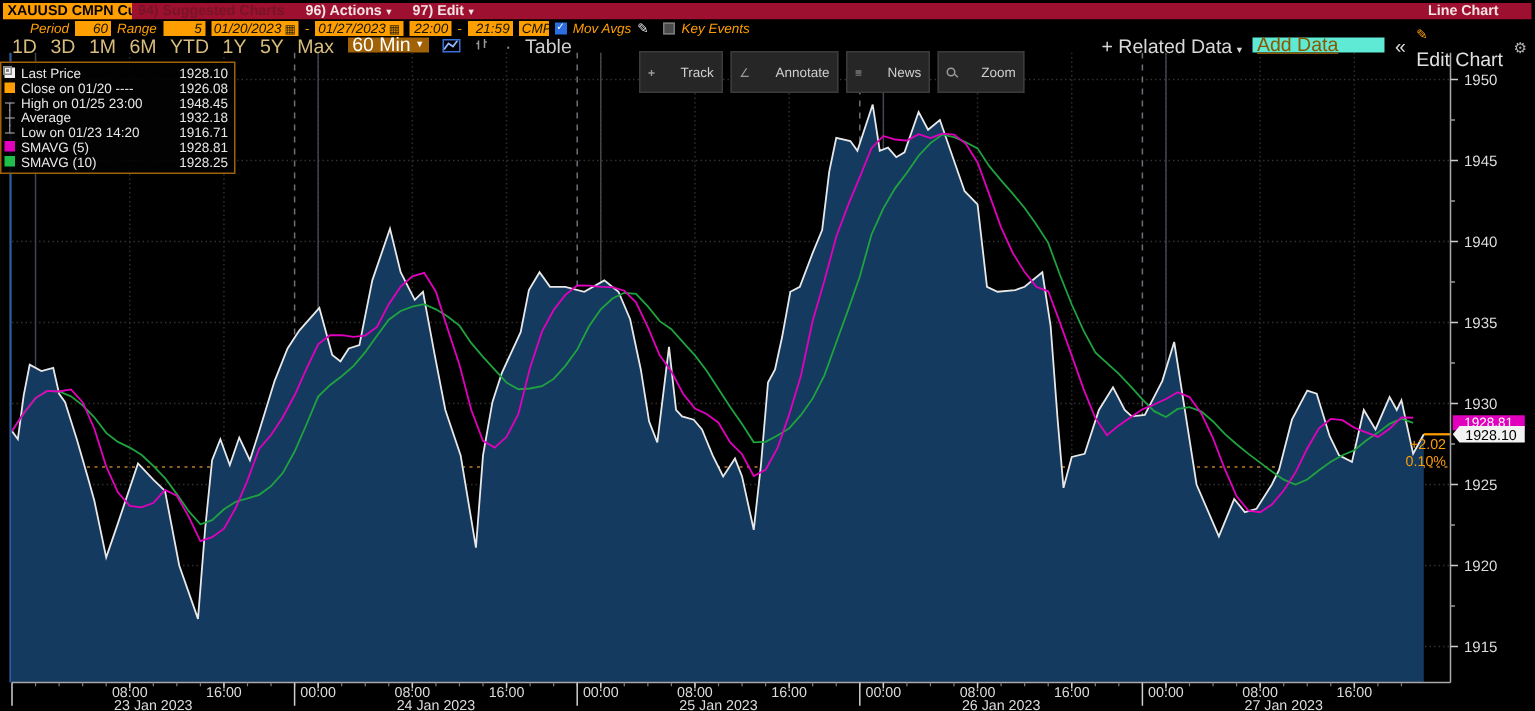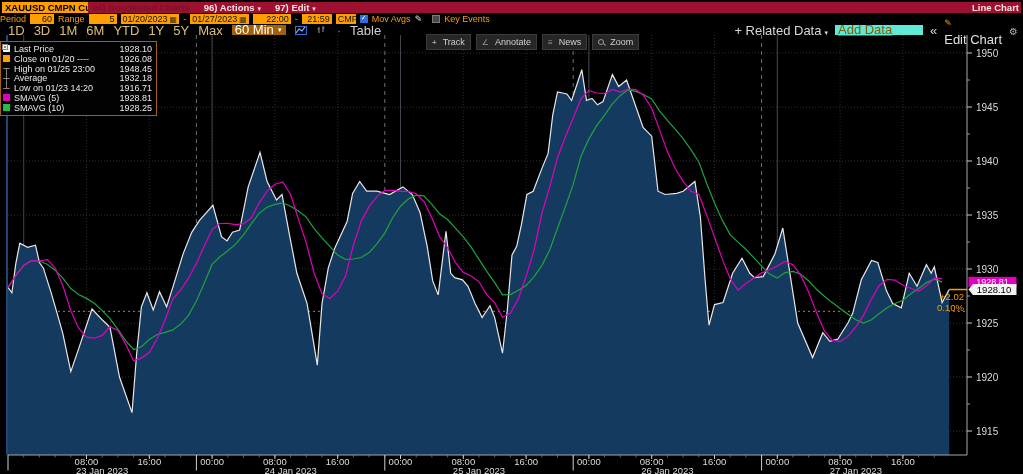--- a/index.html
+++ b/index.html
@@ -8,25 +8,25 @@
   .screen { position:relative; width:1023px; height:474px; background:#000; overflow:hidden; }
 
   
   .titlebar { position:absolute; top:2px; left:2px; right:2px; height:11px;
     background:#9e1030; display:flex; align-items:center; font-size:9.5px; font-weight:bold; }
   .ticker-box { background:#ff9e00; color:#000; height:11px; line-height:11px;
     padding:0 3px; width:86px; overflow:hidden; white-space:nowrap; flex:none; }
   .suggested { color:#771426; margin-left:4px; margin-right:14px; white-space:nowrap; }
   .menu-item { color:#f2e4e4; margin-right:14px; white-space:nowrap; cursor:default; }
   .menu-item::after { content:"▾"; font-size:7px; margin-left:3px; color:#f2e4e4; }
-  .chart-type-label { margin-left:auto; color:#f2e4e4; padding-right:2px; }
+  .chart-type-label { margin-left:auto; color:#f2e4e4; padding-right:22px; }
 
   
   .toolbar { position:absolute; top:13px; left:0; right:0; height:12px; background:#000;
-    display:flex; align-items:center; font-size:9px; padding-left:0; gap:4px; }
+    display:flex; align-items:center; font-size:9px; padding-left:20px; gap:4px;font-style:italic; }
   .amber-label { color:#ff9e00; white-space:nowrap; }
   .field { background:#ff9e00; color:#141400; height:10px; line-height:10px;
     padding:0 2px; white-space:nowrap; overflow:hidden; }
   .field.num { text-align:right; }
   .cal-icon::after { content:"▦"; color:#3a2a00; font-size:8px; margin-left:2px; }
   .checkbox { width:8px; height:8px; flex:none; position:relative; }
   .checkbox.checked { background:#2a6ee0; }
   .checkbox.checked::after { content:"✓"; position:absolute; left:1px; top:-1px;
     color:#fff; font-size:7px; }
   .checkbox.unchecked { background:#4a4a4a; border:1px solid #7a7a7a; }
@@ -48,22 +48,22 @@
   .related-data::after { content:"▾"; font-size:7px; margin-left:3px; }
   .add-data-box { background:#5eead4; color:#8a5800; width:88px; height:10px;
     line-height:10px; padding:0 3px;text-decoration:underline; }
   .collapse-btn::before { content:"«"; color:#d8d8d8; }
   .editchart { display:flex; align-items:flex-start; gap:3px; color:#e0e0e0;flex-direction:column; }
   .editchart .pen::before { content:"✎"; color:#ff9e00; font-size:9px; }
   .gear-btn::before { content:"⚙"; color:#b0b0b0; font-size:10px; }
 
   
   .chart-tools { position:absolute; top:34px; left:426px; display:flex; gap:5px; }
-  .tool-btn { background:#262626; border:1px solid #3b3b3b; color:#cfcfcf; height:16px;
-    font-size:9px; display:flex; align-items:center; gap:6px; padding:0 5px; }
+  .tool-btn { background:#262626; border:1px solid #3b3b3b; color:#cfcfcf; height:28px;
+    font-size:9px; display:flex; align-items:center; gap:17px; padding:0 5px; }
   .tool-ic { color:#9a9a9a; font-size:8px; }
   .ic-track::before { content:"+"; font-weight:bold; }
   .ic-annotate::before { content:"∠"; }
   .ic-news::before { content:"≡"; }
   .ic-zoom { position:relative; width:6px; height:6px; border:1px solid #9a9a9a;
     border-radius:50%; display:inline-block; }
   .ic-zoom::after { content:""; position:absolute; width:3px; height:1px; background:#9a9a9a;
     right:-3px; bottom:-1px; transform:rotate(45deg); }
 
   
@@ -295,21 +295,21 @@
     <span class="field num" style="width:24px">60</span>
     <span class="amber-label">Range</span>
     <span class="field num" style="width:28px">5</span>
     <span class="field">
       <span>01/20/2023</span><span class="cal-icon"></span>
     </span>
     <span class="amber-label">-</span>
     <span class="field">
       <span>01/27/2023</span><span class="cal-icon"></span>
     </span>
-    <span class="field num" style="width:38px">22:00</span>
+    <span class="field num" style="width:28px">22:00</span>
     <span class="amber-label">-</span>
     <span class="field num" style="width:30px">21:59</span>
     <span class="field" style="width:20px">CMPN</span>
     <span class="checkbox checked"></span>
     <span class="amber-label">Mov Avgs</span>
     <span class="pencil-icon"></span>
     <span class="checkbox unchecked" style="margin-left:6px"></span>
     <span class="amber-label">Key Events</span>
   </div>
 

